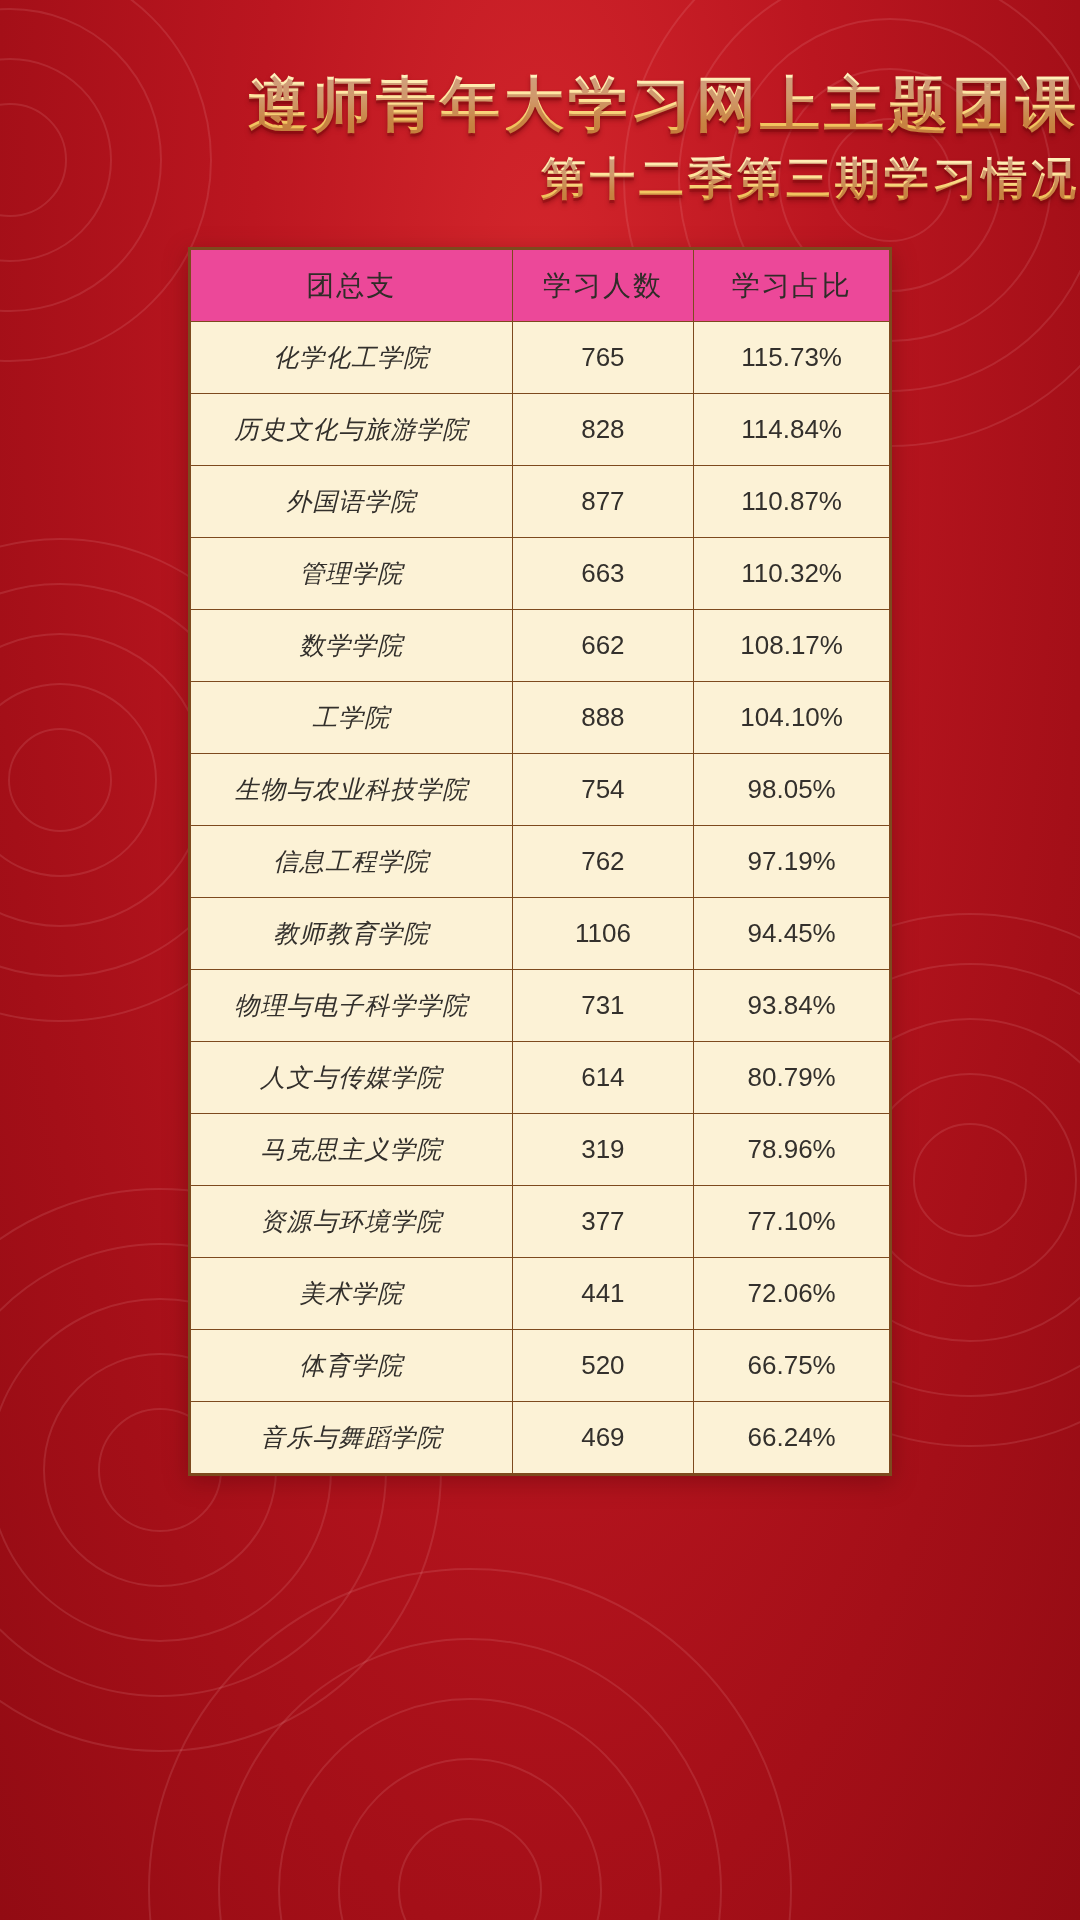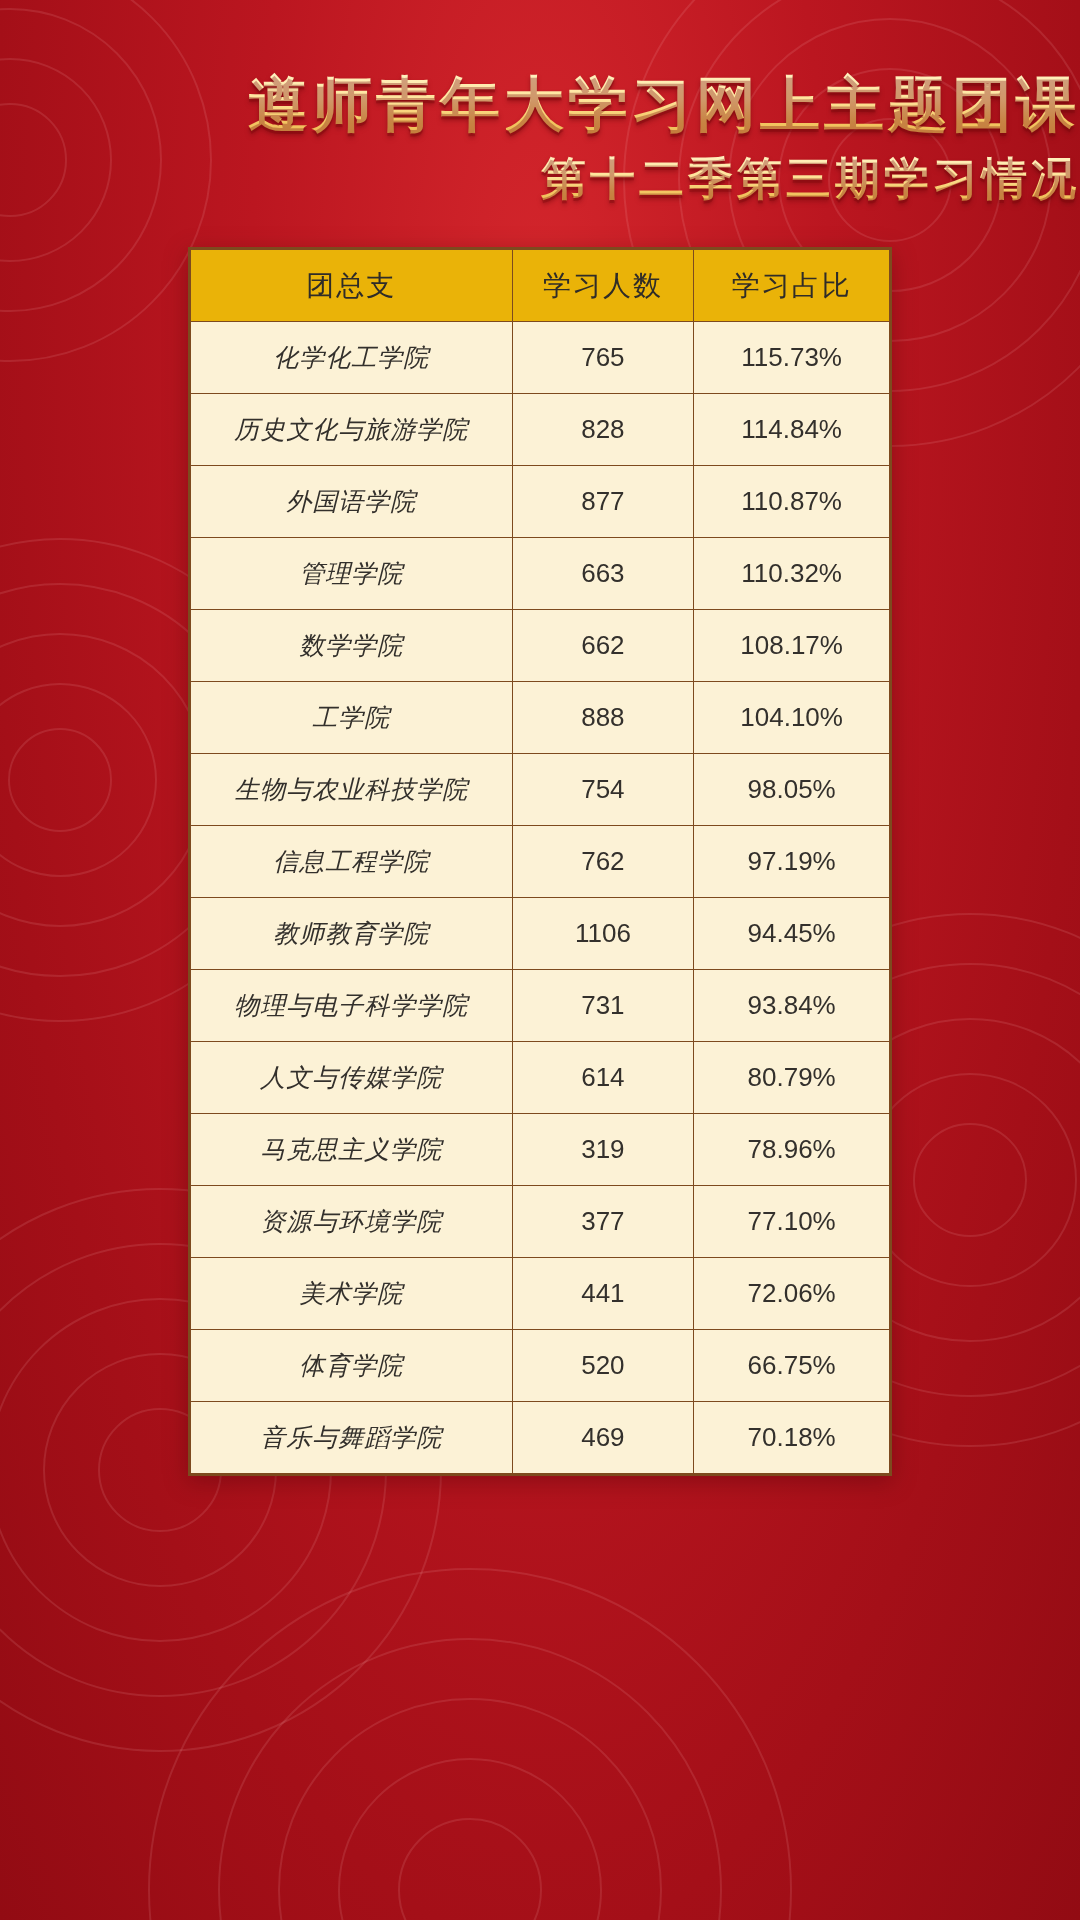--- a/index.html
+++ b/index.html
@@ -83,21 +83,21 @@
   }
   table.stats th, table.stats td {
     border: 1.5px solid #7d4a1e;
     text-align: center;
     height: 69px;
     font-weight: normal;
     background: #fcf2d6;
   }
   table.stats thead th {
     font-size: 28px;
-    background: #eab308;
+    background: #ec4899;
     letter-spacing: 2px;
     color: #2f2c28;
   }
   table.stats td.col-name {
     font-size: 25px;
     letter-spacing: 1px;
     font-style: italic;
   }
   table.stats td.col-num,
   table.stats td.col-pct {
@@ -240,19 +240,19 @@
           <td class="col-pct">72.06%</td>
         </tr>
         <tr>
           <td class="col-name">体育学院</td>
           <td class="col-num">520</td>
           <td class="col-pct">66.75%</td>
         </tr>
         <tr>
           <td class="col-name">音乐与舞蹈学院</td>
           <td class="col-num">469</td>
-          <td class="col-pct">70.18%</td>
+          <td class="col-pct">66.24%</td>
         </tr>
       </tbody>
     </table>
   </div>
 
 </div>
 
 </body></html>

